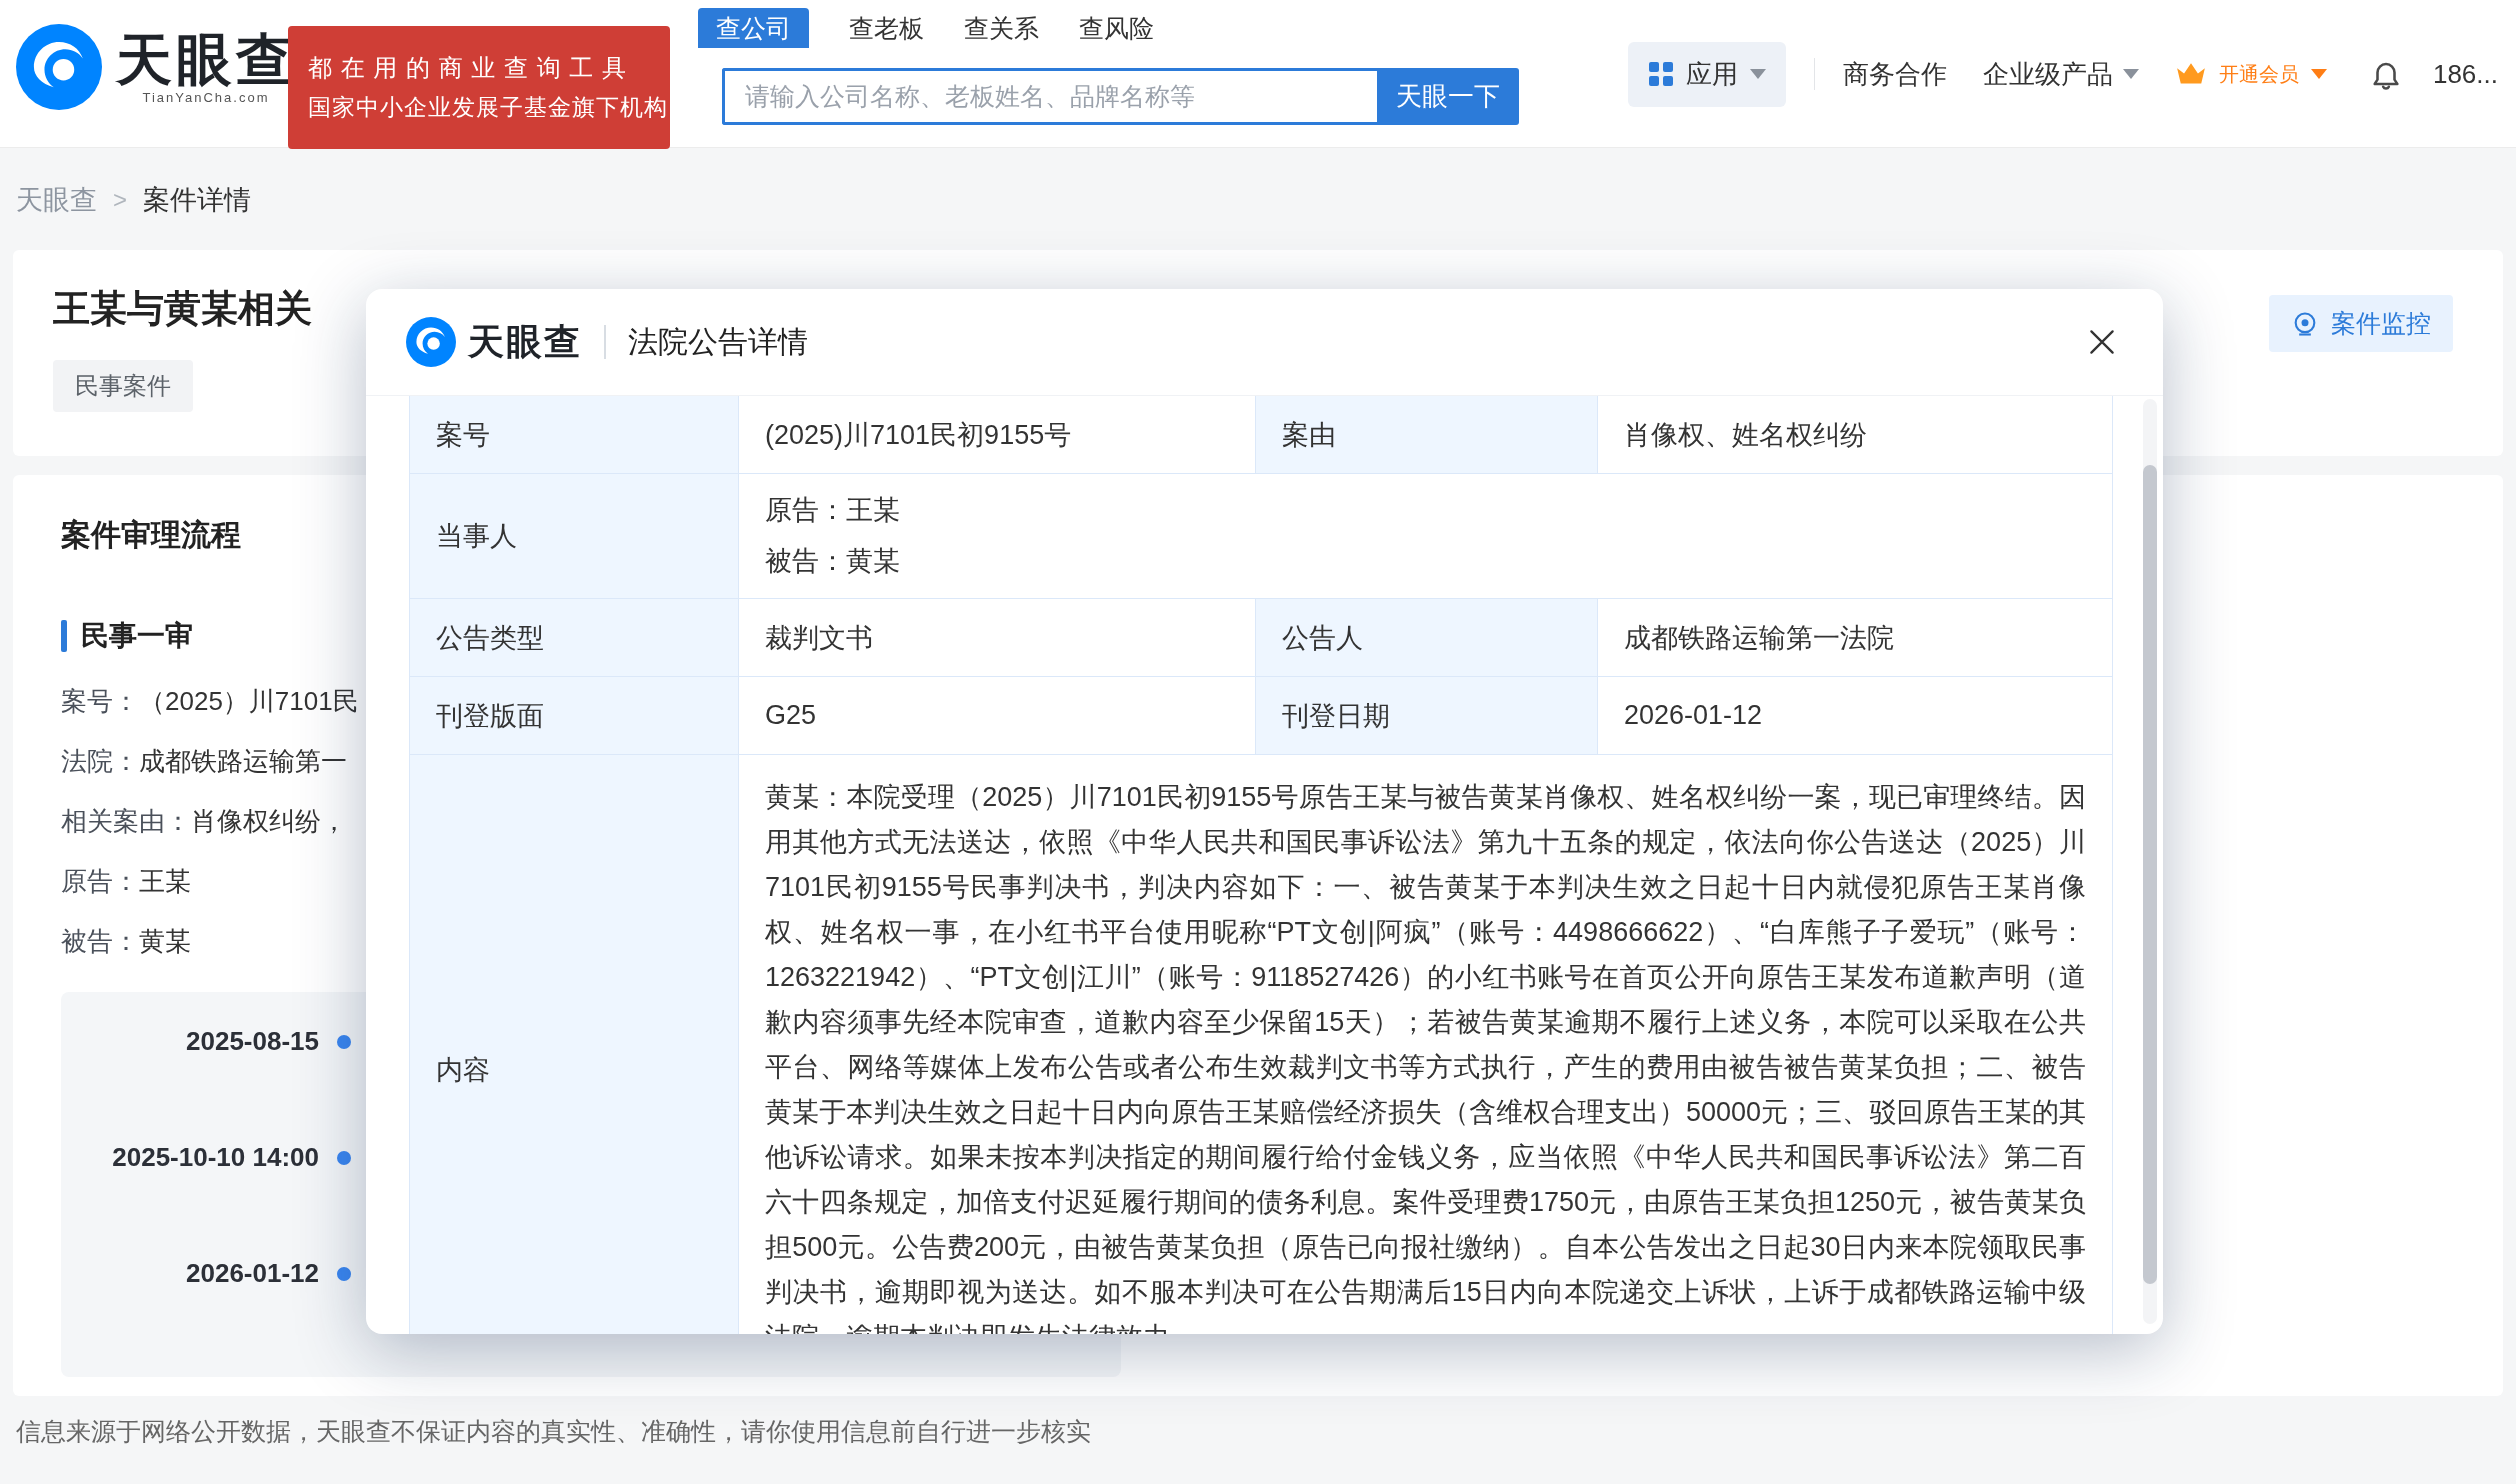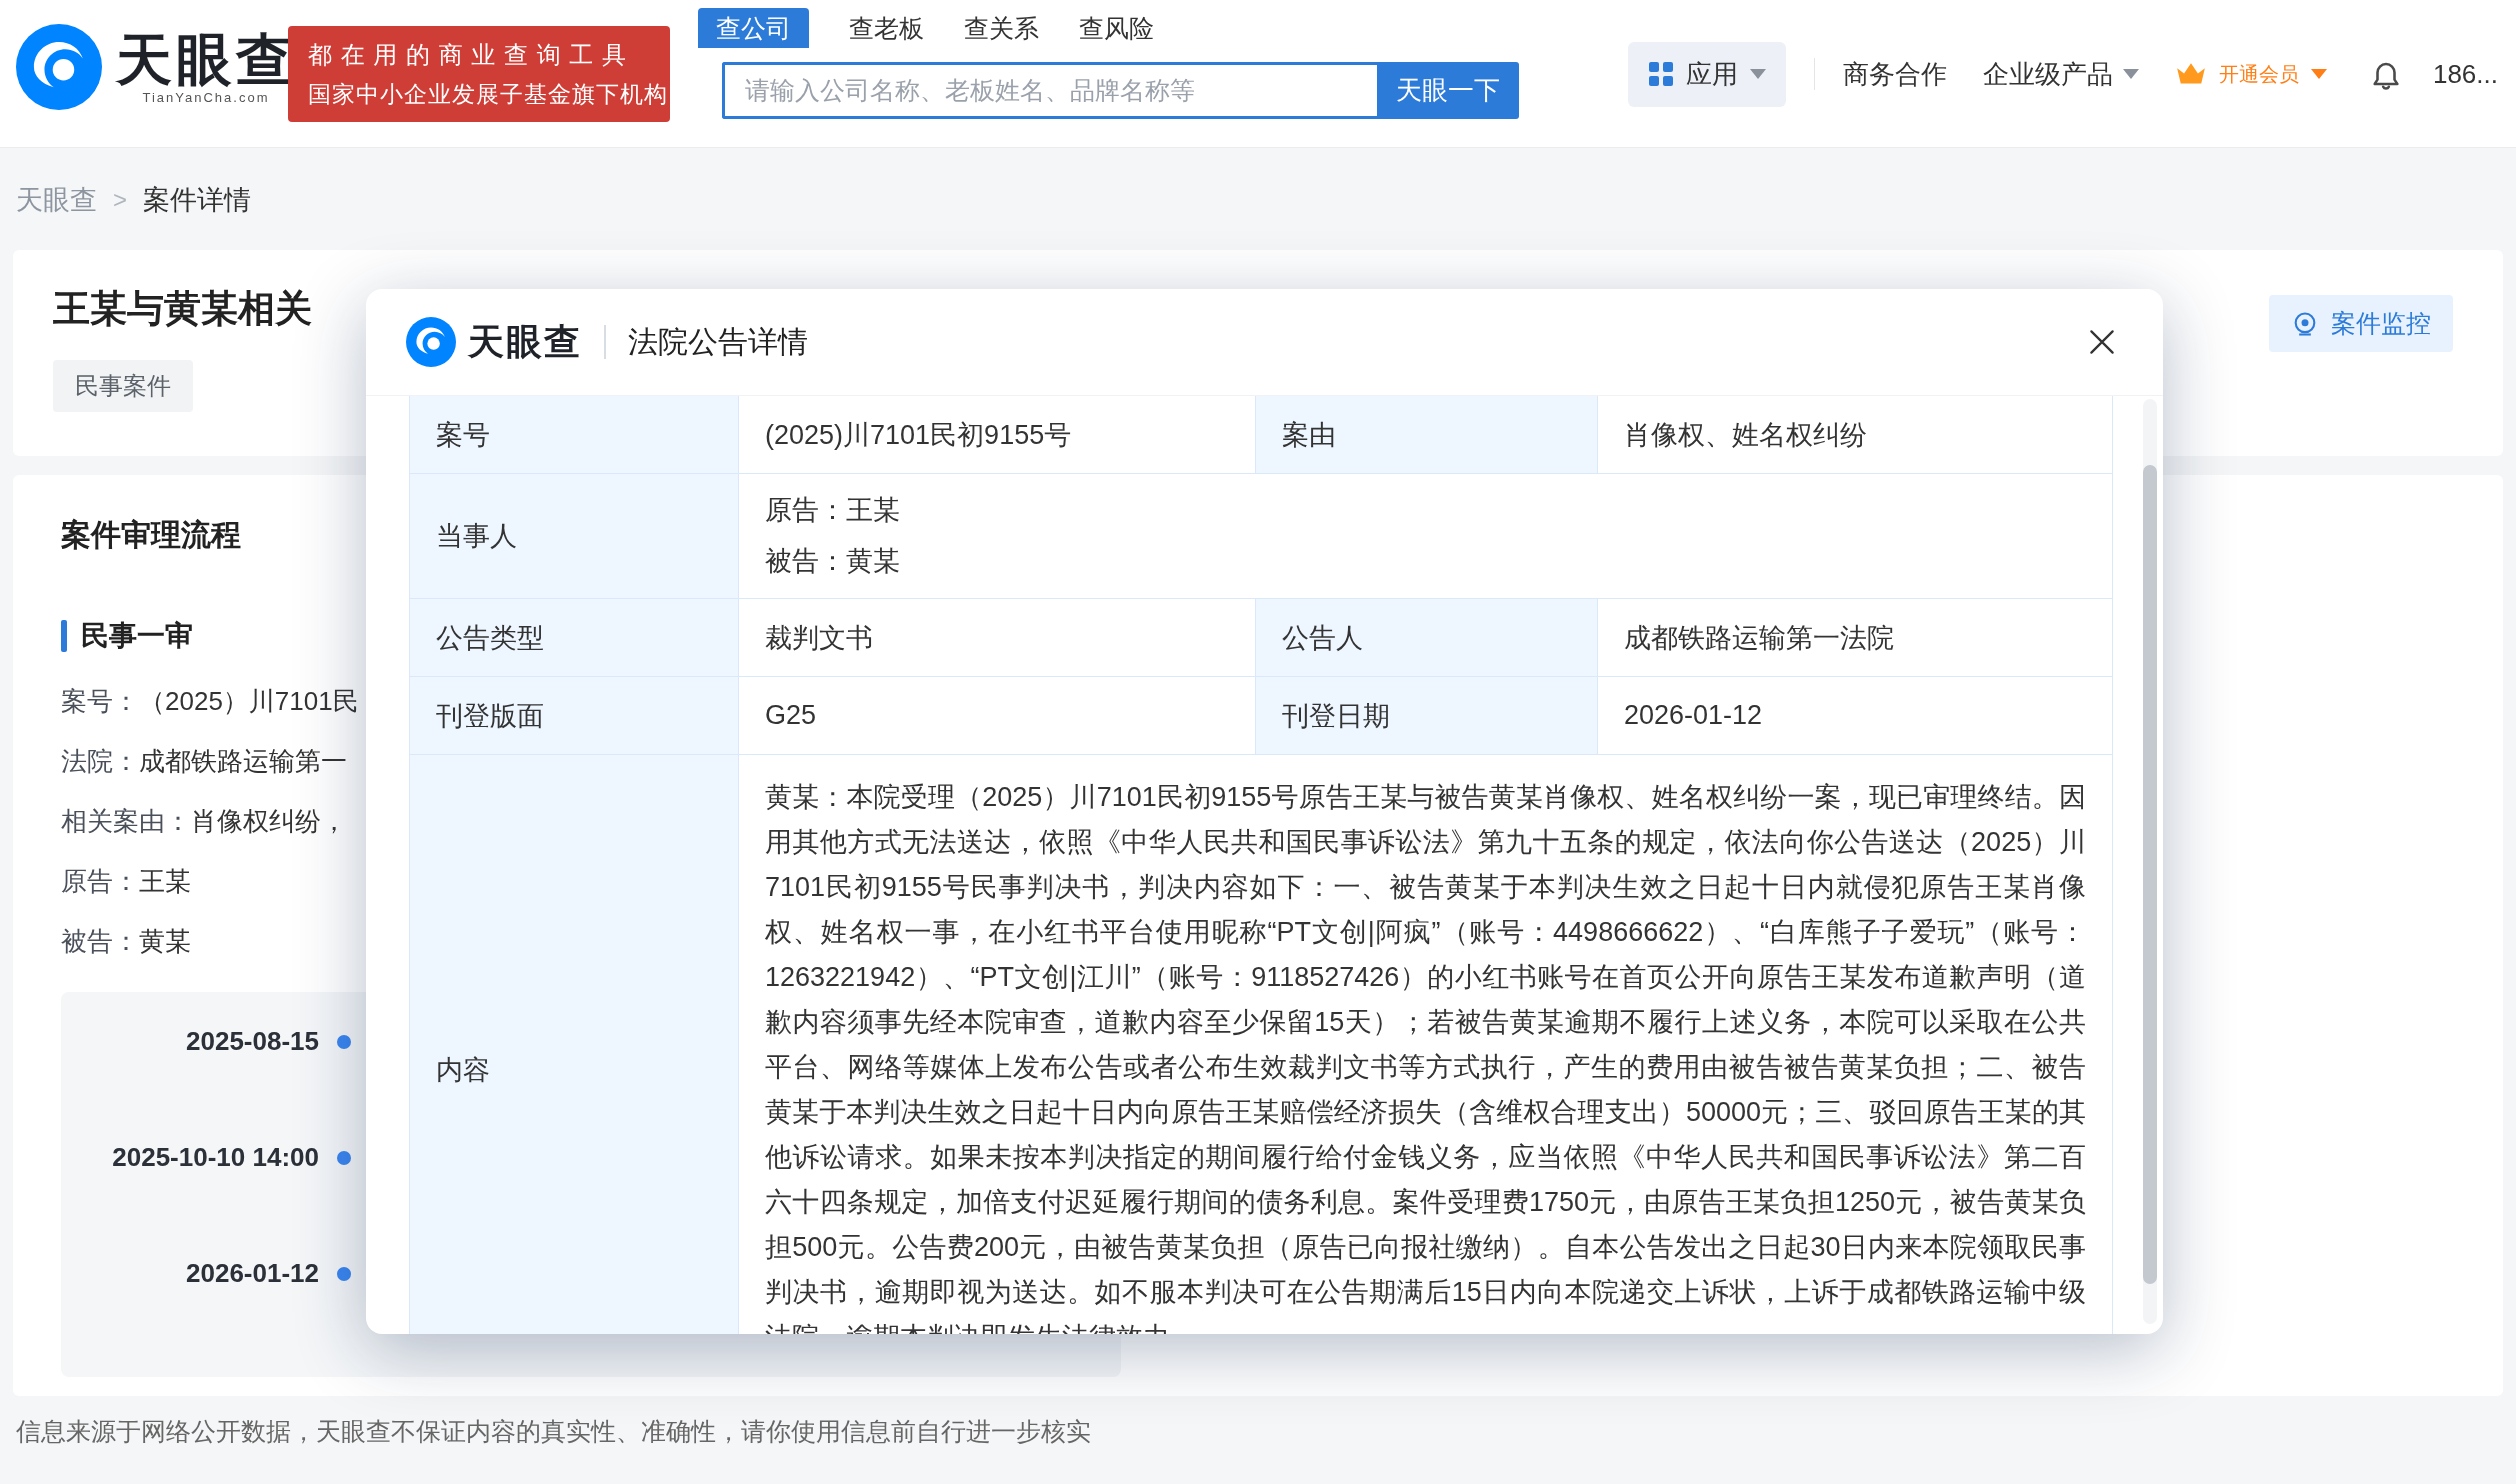--- a/index.html
+++ b/index.html
@@ -22,30 +22,30 @@
     color:var(--ink);
   }
 
   
   .header{position:relative;height:148px;background:#fff;border-bottom:1px solid #ececec;z-index:5;}
   .logo{position:absolute;left:16px;top:24px;display:flex;align-items:center;gap:14px;cursor:pointer;}
   .logo-icon{width:86px;height:86px;}
   .logo-text{display:flex;flex-direction:column;align-items:center;}
   .logo-brand{font-size:56px;font-weight:bold;color:#1f2329;letter-spacing:4px;line-height:60px;}
   .logo-domain{font-size:13px;color:#555;letter-spacing:2px;}
-  .promo{position:absolute;left:288px;top:26px;width:382px;height:96px;background:var(--red);color:#fff;
+  .promo{position:absolute;left:288px;top:26px;width:382px;height:123px;background:var(--red);color:#fff;
          border-radius:4px;display:flex;flex-direction:column;justify-content:center;padding:0 20px;gap:8px;}
   .promo-l1{font-size:24px;letter-spacing:1px;white-space:nowrap;}
   .promo-l2{font-size:23px;letter-spacing:1px;white-space:nowrap;}
 
   .search-area{position:absolute;left:698px;top:8px;}
   .tabs{display:flex;align-items:center;gap:40px;height:40px;}
   .tab{font-size:25px;color:#333;cursor:pointer;line-height:36px;}
   .tab.active{background:var(--blue);color:#fff;padding:2px 18px;border-radius:4px 4px 0 0;}
-  .search-row{display:flex;margin-top:14px;padding-left:24px;}
+  .search-row{display:flex;margin-top:20px;padding-left:24px;}
   .search-input{width:655px;height:57px;border:3px solid var(--blue);border-right:none;border-radius:3px 0 0 3px;
                 padding:0 20px;font-size:25px;color:#333;outline:none;background:#fff;
                 font-family:"Liberation Sans","DejaVu Sans",sans-serif;}
   .search-input::placeholder{color:#9aa1ab;}
   .search-btn{width:142px;height:57px;background:var(--blue);color:#fff;font-size:26px;border:none;
               border-radius:0 3px 3px 0;display:flex;align-items:center;justify-content:center;cursor:pointer;}
 
   .nav{position:absolute;right:18px;top:0;height:148px;display:flex;align-items:center;}
   .apps-box{display:flex;align-items:center;gap:12px;background:#edf1f7;border-radius:6px;padding:15px 20px;cursor:pointer;}
   .apps-label{font-size:26px;color:#333;}

